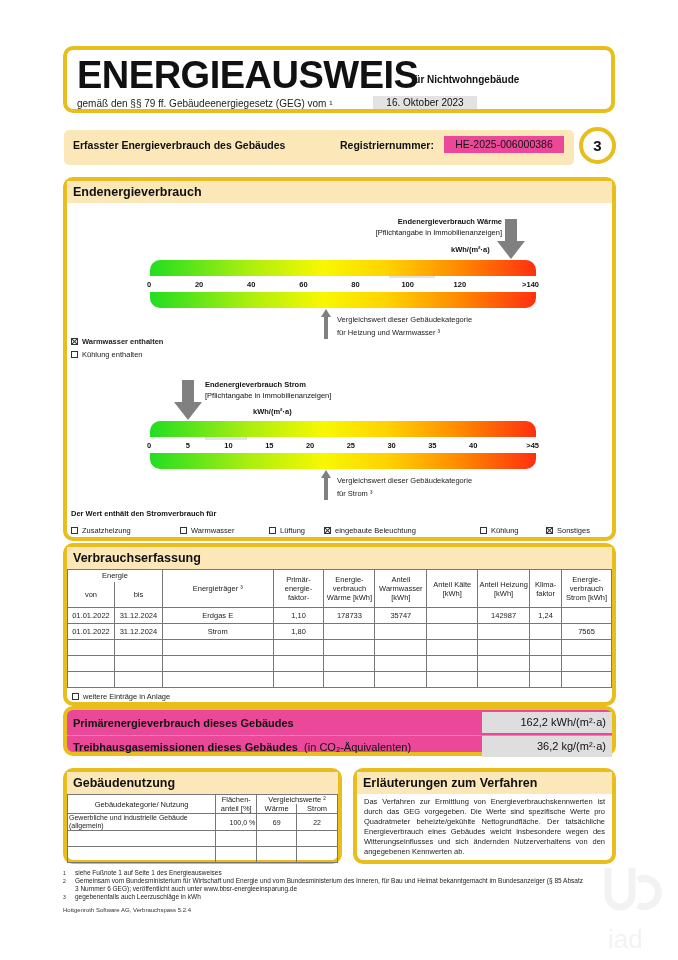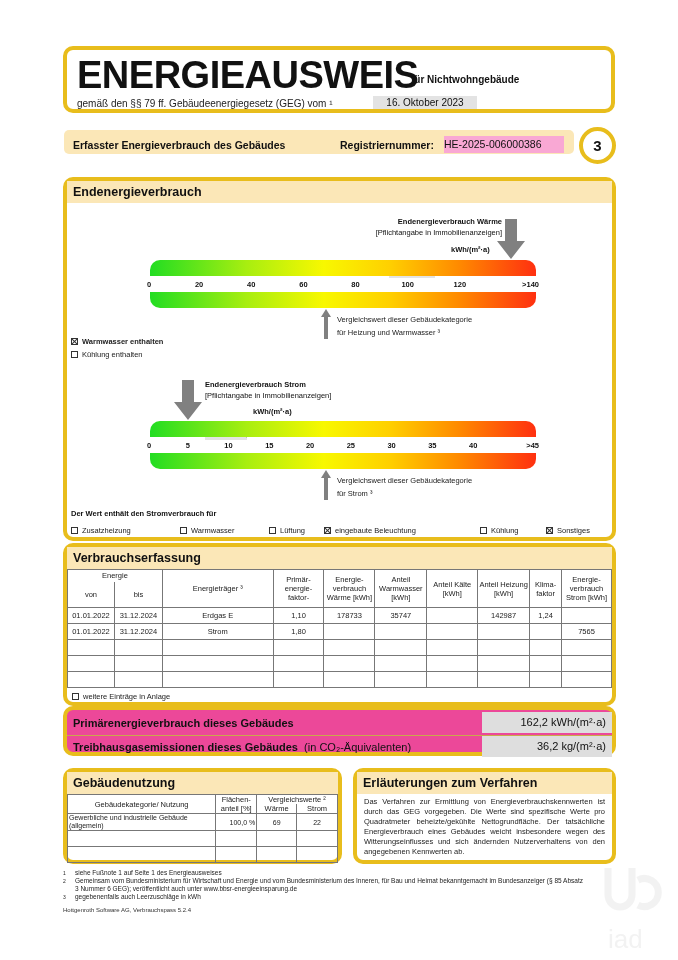--- a/index.html
+++ b/index.html
@@ -10,24 +10,24 @@
   .frame-head { background: #fbe7b7; font-weight: bold; font-size: 12.5px; padding: 4px 6px; }
 
   
   #title-box { left: 63px; top: 46px; width: 552px; height: 67px; }
   #title-big { position: absolute; left: 10px; top: 4px; font-size: 38px; font-weight: bold; letter-spacing: -0.5px; }
   #title-sub { position: absolute; left: 344px; top: 24px; font-size: 10px; font-weight: bold; }
   #title-line { position: absolute; left: 10px; top: 48px; font-size: 10px; color: #222; }
   #title-date { position: absolute; left: 306px; top: 46px; width: 104px; height: 13px; background: #e3e3e3; font-size: 10px; text-align: center; line-height: 13px; }
 
   
-  #band { position: absolute; left: 64px; top: 130px; width: 510px; height: 24px; background: #fbe7b7; border-radius: 5px; font-size: 10.5px; font-weight: bold; }
+  #band { position: absolute; left: 64px; top: 130px; width: 510px; height: 35px; background: #fbe7b7; border-radius: 5px; font-size: 10.5px; font-weight: bold; }
   #band-left { position: absolute; left: 9px; top: 9px; }
   #band-reg-label { position: absolute; left: 276px; top: 9px; }
-  #band-reg-val { position: absolute; left: 380px; top: 6px; width: 120px; height: 17px; background: #f9a8d4; font-weight: normal; line-height: 17px; }
+  #band-reg-val { position: absolute; left: 380px; top: 6px; width: 120px; height: 17px; background: #ec4899; font-weight: normal; text-align: center; line-height: 17px; }
   #page-badge { position: absolute; left: 579px; top: 127px; width: 37px; height: 37px; border: 4px solid #e8bd1c; border-radius: 50%; background: #fff; font-weight: bold; font-size: 15px; text-align: center; line-height: 29px; }
 
   
   #ende { left: 63px; top: 177px; width: 553px; height: 364px; }
   .scale-bar { position: absolute; left: 83px; width: 386px; height: 16px; border-radius: 10px 10px 0 0;
     background: linear-gradient(to right, #22dd22 0%, #a8ee10 25%, #f8f800 45%, #ffd000 62%, #ff8a00 80%, #ff3010 100%); }
   .scale-bar.bottom { border-radius: 0 0 10px 10px; }
   .ticks { position: absolute; left: 80px; width: 392px; height: 12px; font-size: 7.5px; font-weight: bold; }
   .ticks span { position: absolute; top: 0; transform: translateX(-50%); }
   .ticks span.first { transform: none; }

